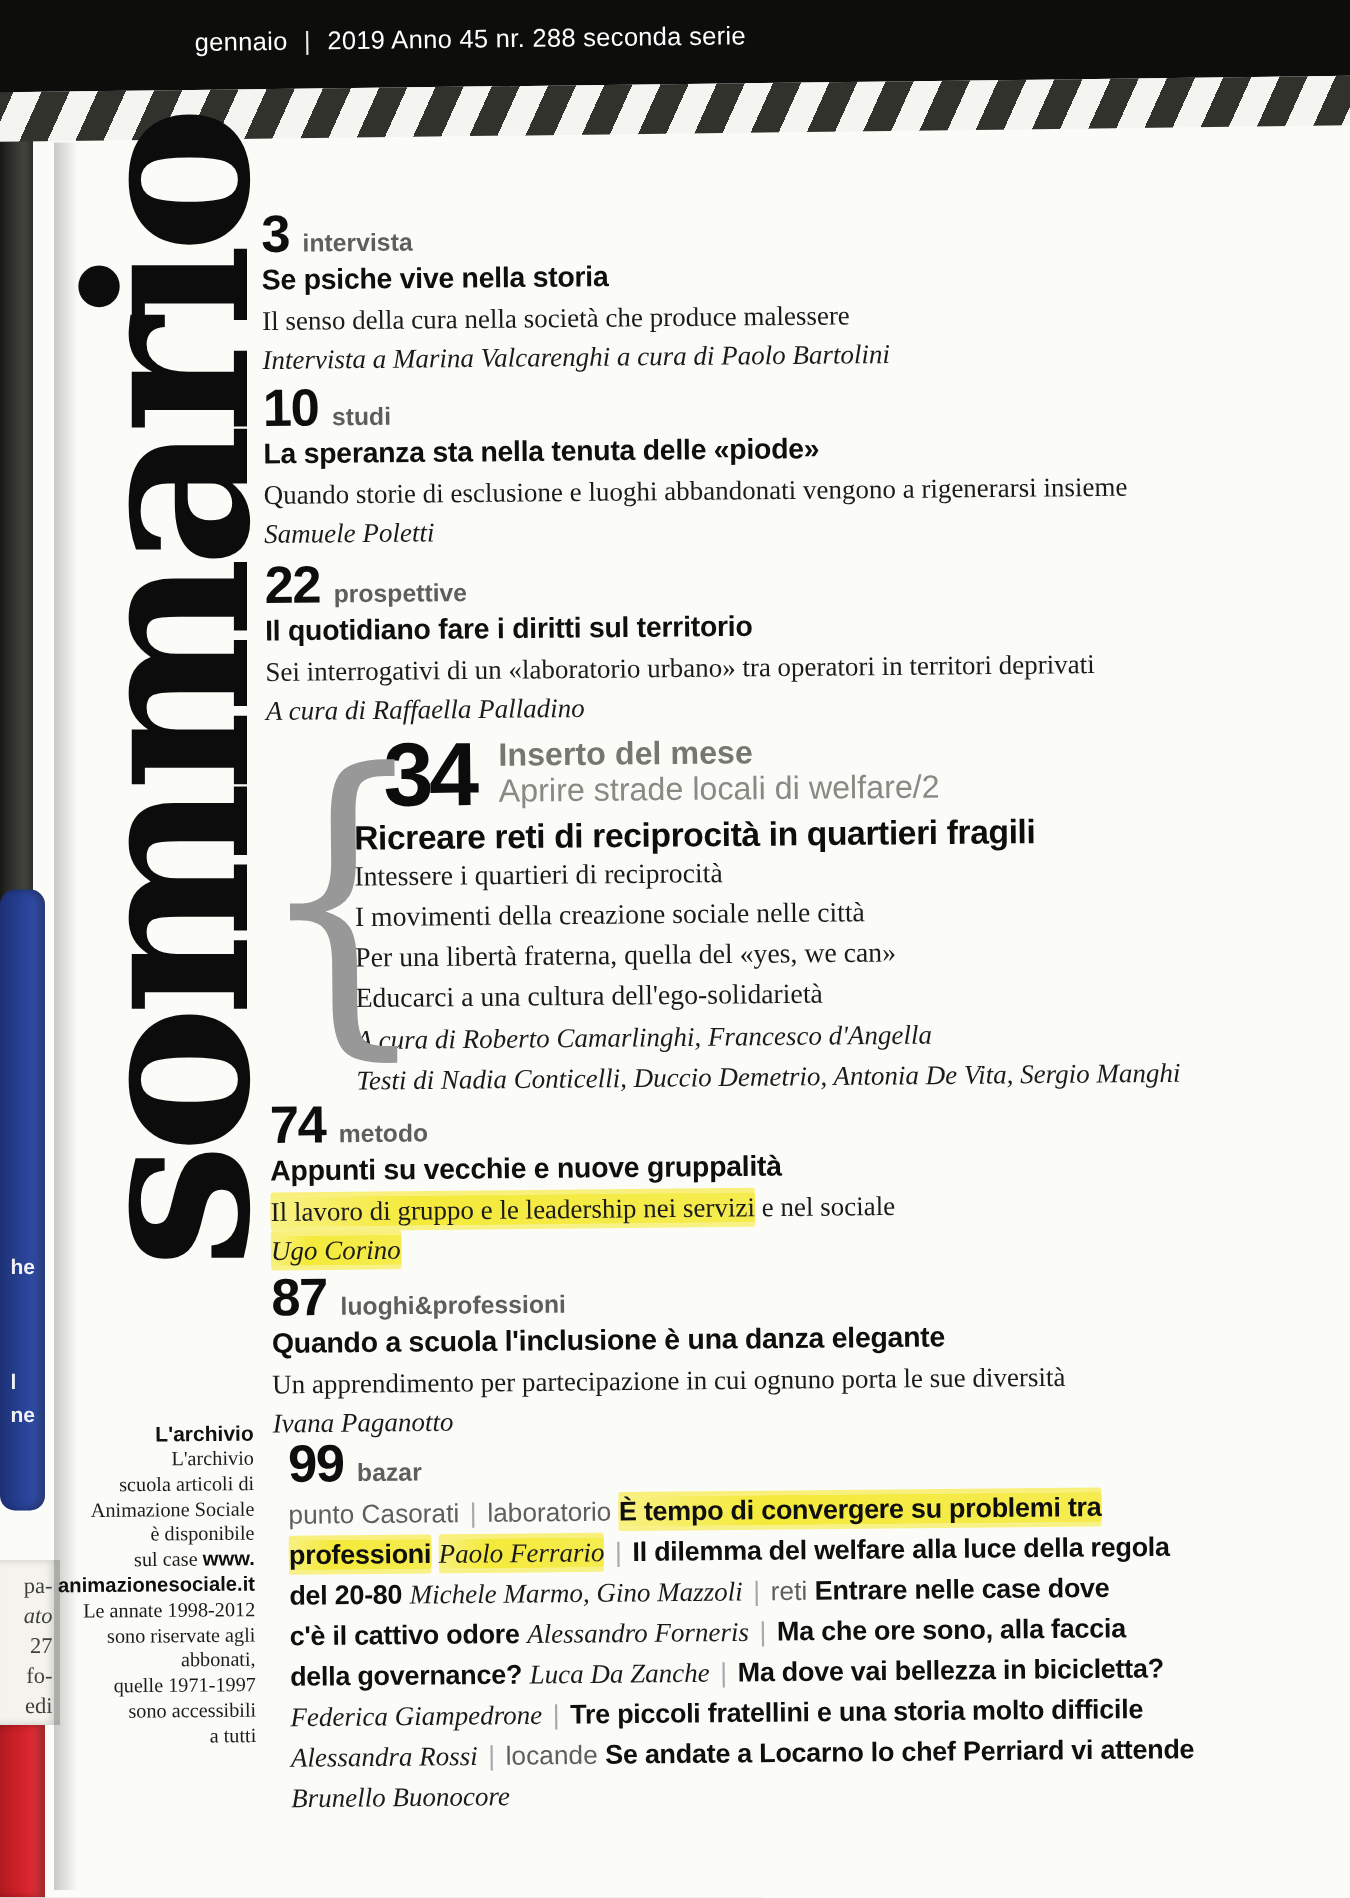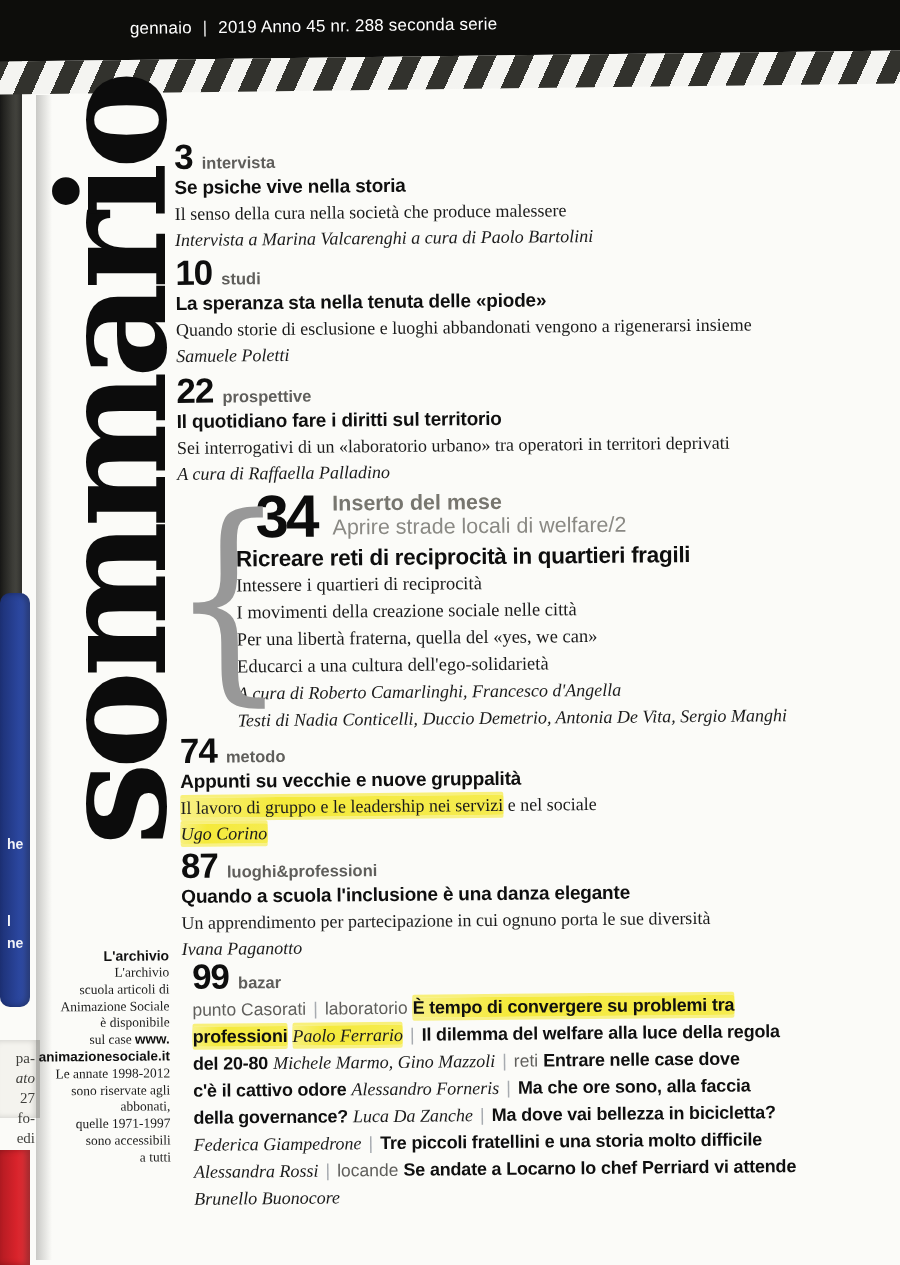--- a/index.html
+++ b/index.html
@@ -8,21 +8,21 @@
 
   
   .sp-gray{position:absolute;left:0;top:0;width:22px;height:630px;
            background:linear-gradient(to right,#191917,#3b3b36 55%,#55554e);box-shadow:inset -3px 0 5px rgba(0,0,0,.5);}
   .sp-blue{position:absolute;left:0;top:593px;width:30px;height:414px;
            background:linear-gradient(to right,#1d3176,#2a459c 60%,#3a57b0);box-shadow:inset -4px 0 6px rgba(0,0,0,.35);border-radius:10px;}
   .sp-blue span{position:absolute;left:7px;color:#f2f3f7;font-size:14px;font-weight:700;}
   .sp-blue span:nth-of-type(1){top:243px;}
   .sp-blue span:nth-of-type(2){top:320px;}
   .sp-blue span:nth-of-type(3){top:342px;}
-  .sp-paper{position:absolute;left:0;top:1040px;width:40px;height:78px;background:#f4f3ee;
+  .sp-paper{position:absolute;left:0;top:1040px;width:40px;height:110px;background:#f4f3ee;
             box-shadow:inset -5px 0 6px rgba(0,0,0,.18);padding-top:8px;box-sizing:border-box;}
   .sp-paper div{font-family:"Liberation Serif",serif;font-size:15px;line-height:20px;color:#3f3f3b;
                 text-align:right;padding-right:5px;}
   .sp-paper div.it{font-style:italic;}
   .sp-red{position:absolute;left:0;top:1150px;width:30px;height:115px;
           background:linear-gradient(to right,#b31b22,#d8232b 55%,#e23a40);box-shadow:inset -4px 0 6px rgba(0,0,0,.3);}
   .page-fold{position:absolute;left:36px;top:95px;width:16px;height:1165px;
              background:linear-gradient(to right,rgba(70,70,66,.28),rgba(255,255,255,0));}
 
   

